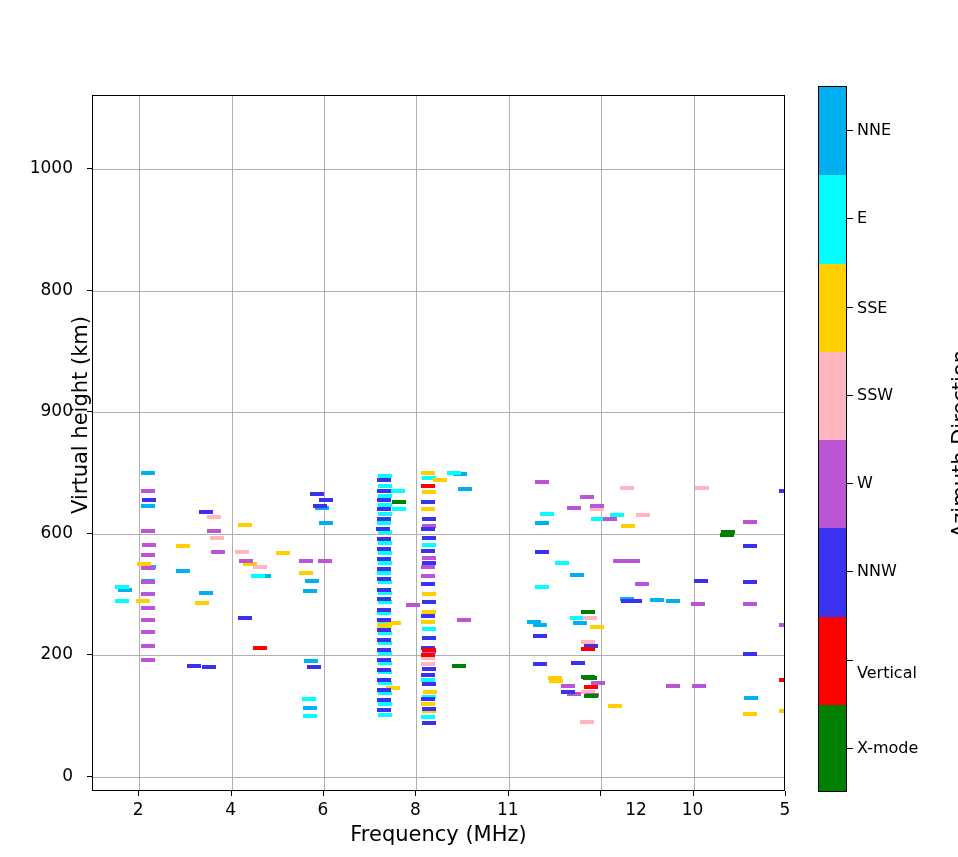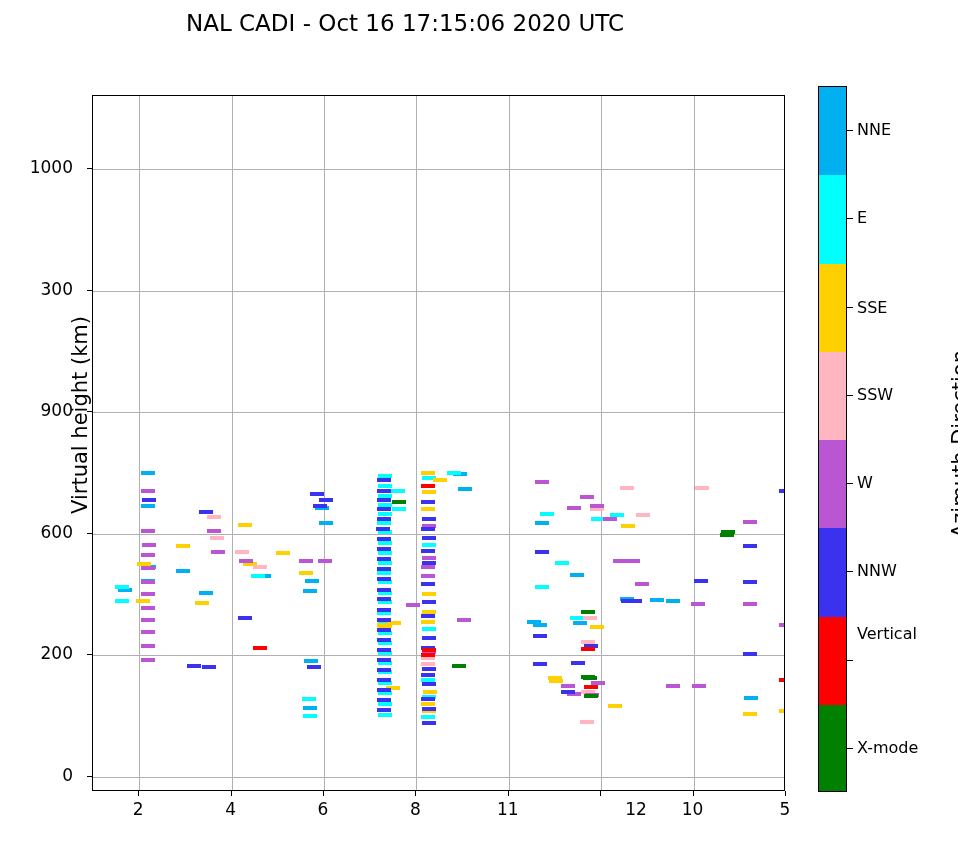--- a/index.html
+++ b/index.html
@@ -164,21 +164,20 @@
     color: #000000;
     transform: rotate(-90deg);
     transform-origin: 50% 50%;
   }
 </style>
 </head>
 <body>
 
 <div id="figure">
 
-  <div id="chart-title">NAL CADI - Oct 16 17:15:06 2020 UTC</div>
 
   <div id="plot-frame">
     <div id="plot-area">
         <div class="gridline-v" style="left: 46.2px;"></div>
         <div class="gridline-v" style="left: 138.6px;"></div>
         <div class="gridline-v" style="left: 231px;"></div>
         <div class="gridline-v" style="left: 323.4px;"></div>
         <div class="gridline-v" style="left: 415.8px;"></div>
         <div class="gridline-v" style="left: 508.2px;"></div>
         <div class="gridline-v" style="left: 600.6px;"></div>
@@ -418,20 +417,21 @@
         <div class="datamark" style="left: 358.9px; top: 567.6px; width: 14px; background: rgb(0, 128, 0);"></div>
         <div class="datamark" style="left: 488.3px; top: 513.5px; width: 14px; background: rgb(0, 128, 0);"></div>
         <div class="datamark" style="left: 489.6px; top: 580.3px; width: 14px; background: rgb(0, 128, 0);"></div>
         <div class="datamark" style="left: 491px; top: 598px; width: 14px; background: rgb(0, 128, 0);"></div>
         <div class="datamark" style="left: 628.3px; top: 434.4px; width: 14px; background: rgb(0, 128, 0);"></div>
         <div class="datamark" style="left: 626.9px; top: 436.9px; width: 14px; background: rgb(0, 128, 0);"></div>
         <div class="datamark" style="left: 488.3px; top: 579.1px; width: 14px; background: rgb(0, 128, 0);"></div>
       </div>
   </div>
 
+  <div id="xlabel">Frequency (MHz)</div>
   <div id="ylabel">Virtual height (km)</div>
 
   <div id="colorbar-frame">
       <div class="cbar-seg" style="top: 0px; height: 88.75px; background: rgb(0, 176, 240);"></div>
       <div class="cbar-seg" style="top: 88.25px; height: 88.75px; background: rgb(0, 255, 255);"></div>
       <div class="cbar-seg" style="top: 176.5px; height: 88.75px; background: rgb(255, 208, 0);"></div>
       <div class="cbar-seg" style="top: 264.75px; height: 88.75px; background: rgb(255, 182, 193);"></div>
       <div class="cbar-seg" style="top: 353px; height: 88.75px; background: rgb(186, 85, 211);"></div>
       <div class="cbar-seg" style="top: 441.25px; height: 88.75px; background: rgb(58, 50, 238);"></div>
       <div class="cbar-seg" style="top: 529.5px; height: 88.75px; background: rgb(255, 0, 0);"></div>
@@ -458,33 +458,33 @@
       <div class="ticklabel-x" style="left: 785px;">5</div>
       <div class="tick-y" style="top: 775.8px;"></div>
       <div class="ticklabel-y" style="top: 775.8px;">0</div>
       <div class="tick-y" style="top: 654.2px;"></div>
       <div class="ticklabel-y" style="top: 654.2px;">200</div>
       <div class="tick-y" style="top: 532.7px;"></div>
       <div class="ticklabel-y" style="top: 532.7px;">600</div>
       <div class="tick-y" style="top: 411.1px;"></div>
       <div class="ticklabel-y" style="top: 411.1px;">900</div>
       <div class="tick-y" style="top: 289.5px;"></div>
-      <div class="ticklabel-y" style="top: 289.5px;">300</div>
+      <div class="ticklabel-y" style="top: 289.5px;">800</div>
       <div class="tick-y" style="top: 167.9px;"></div>
       <div class="ticklabel-y" style="top: 167.9px;">1000</div>
       <div class="cbar-tick" style="top: 130.1px;"></div>
       <div class="cbar-label" style="top: 130.1px;">NNE</div>
       <div class="cbar-tick" style="top: 218.4px;"></div>
       <div class="cbar-label" style="top: 218.4px;">E</div>
       <div class="cbar-tick" style="top: 306.6px;"></div>
       <div class="cbar-label" style="top: 308px;">SSE</div>
       <div class="cbar-tick" style="top: 394.9px;"></div>
       <div class="cbar-label" style="top: 394.9px;">SSW</div>
       <div class="cbar-tick" style="top: 483.1px;"></div>
       <div class="cbar-label" style="top: 483.1px;">W</div>
       <div class="cbar-tick" style="top: 571.4px;"></div>
       <div class="cbar-label" style="top: 571.4px;">NNW</div>
       <div class="cbar-tick" style="top: 659.6px;"></div>
-      <div class="cbar-label" style="top: 634px; text-align: right;">Vertical</div>
+      <div class="cbar-label" style="top: 673px; text-align: right;">Vertical</div>
       <div class="cbar-tick" style="top: 747.9px;"></div>
       <div class="cbar-label" style="top: 747.9px;">X-mode</div>
     </div>
 </div>
 
 </body></html>

